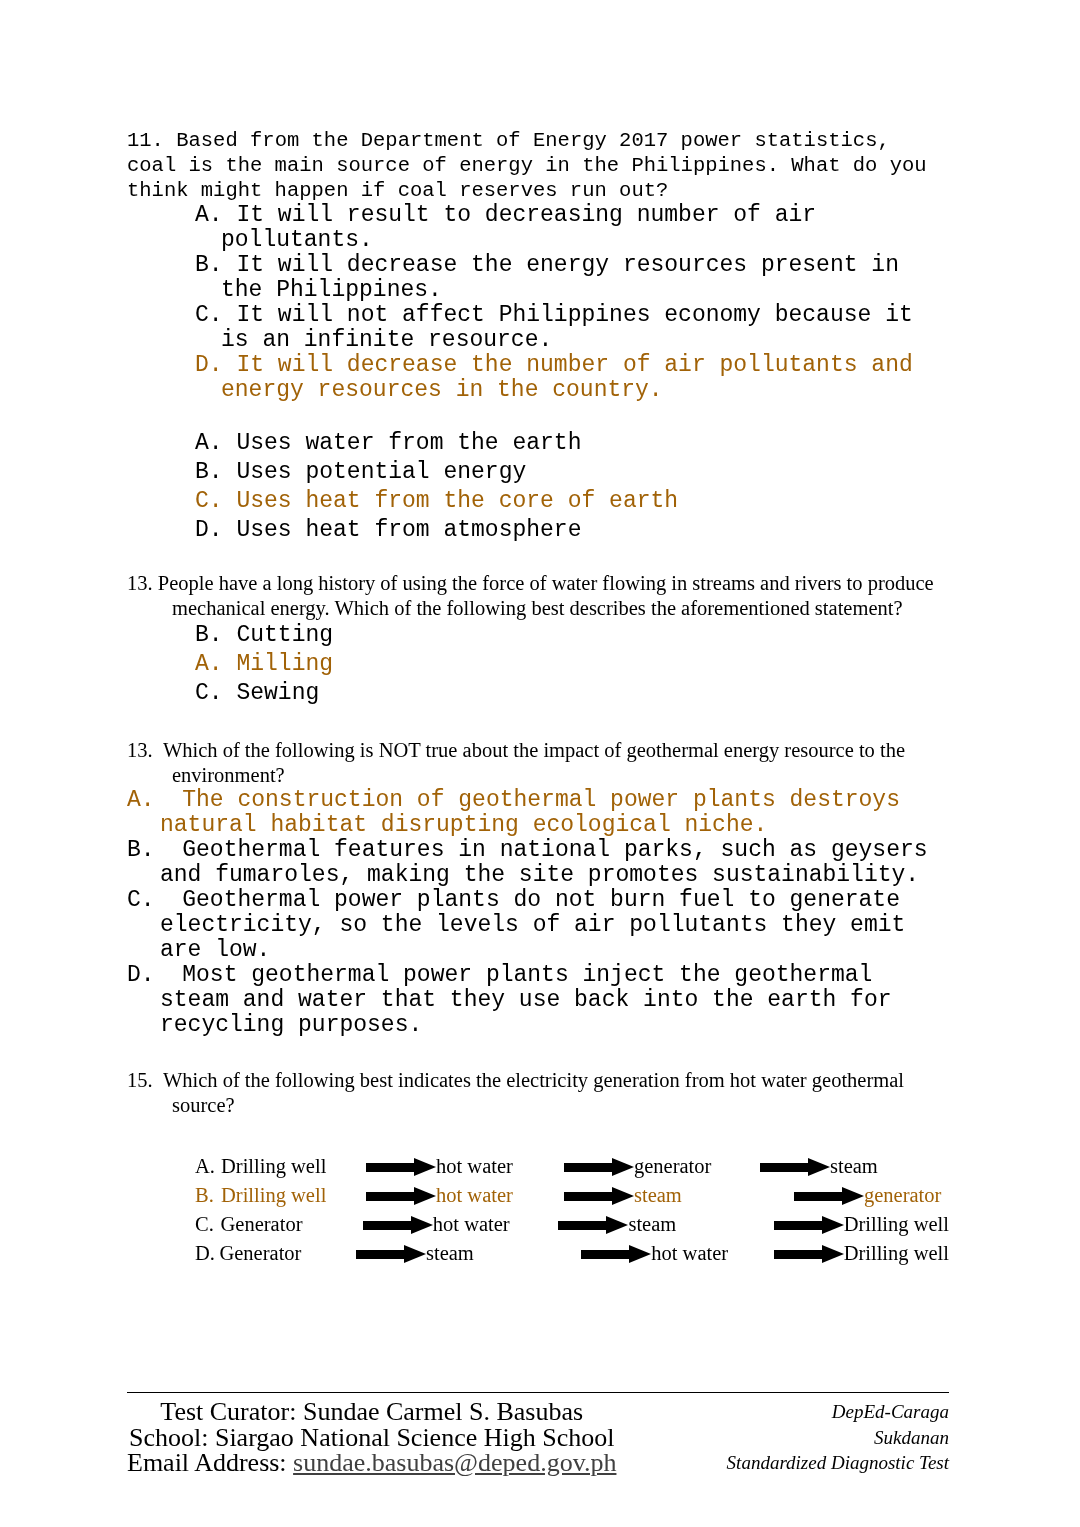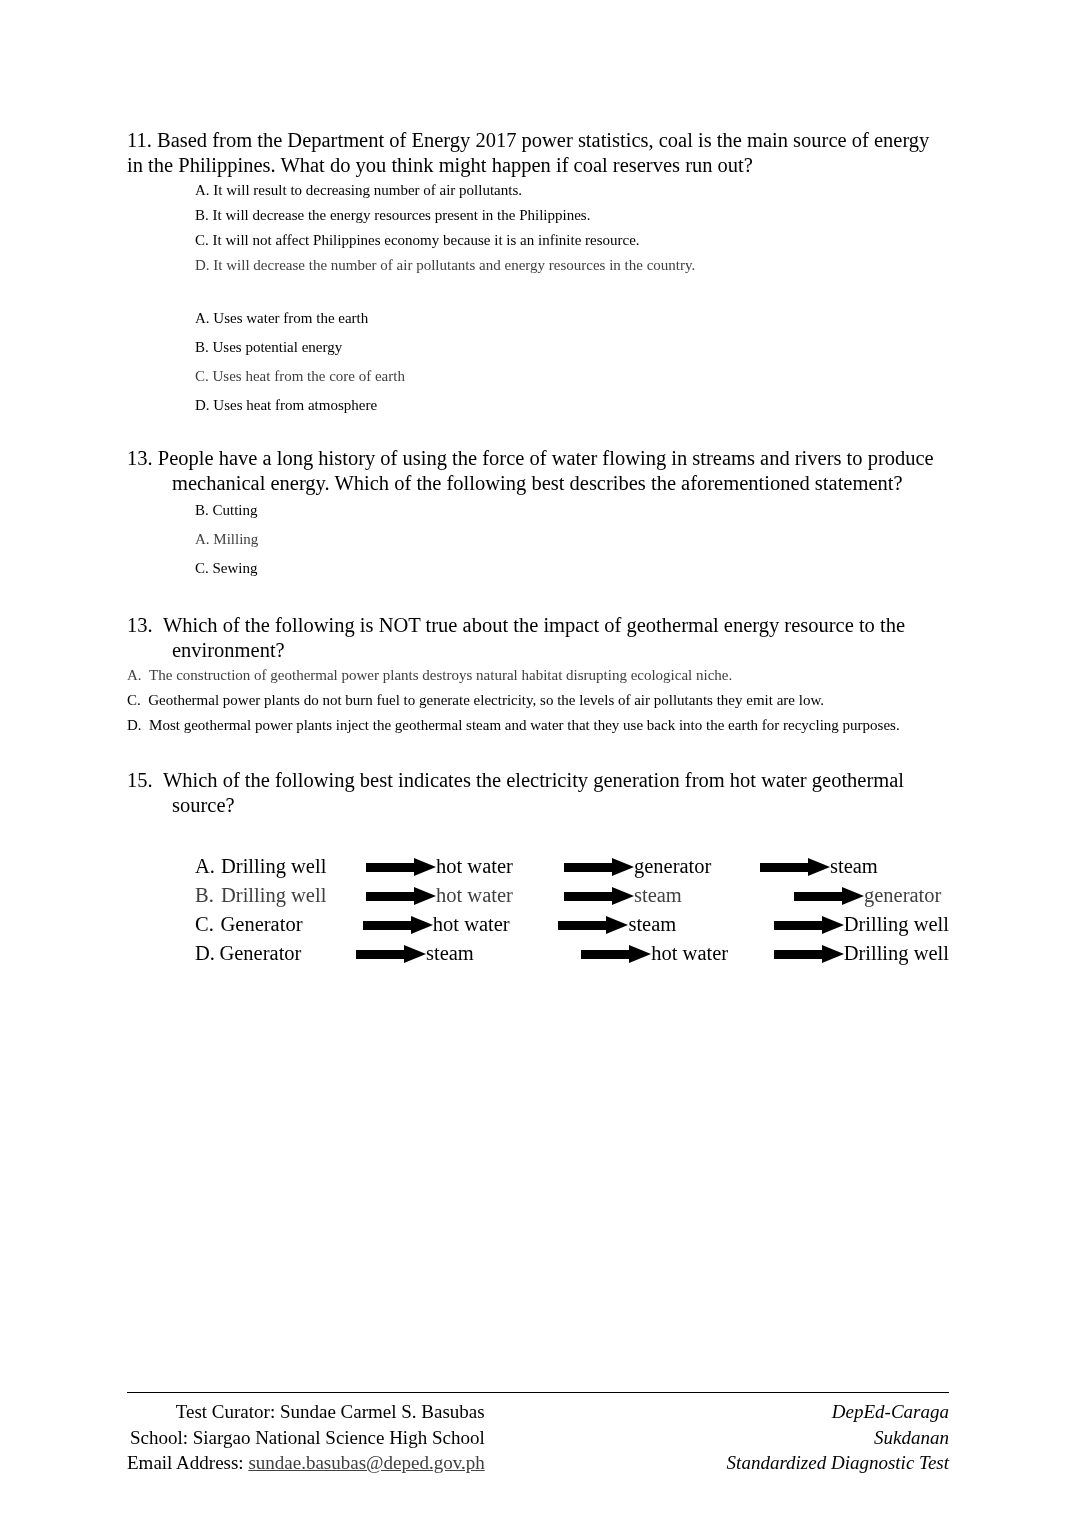--- a/index.html
+++ b/index.html
@@ -35,61 +35,62 @@
 
   
   .q-block { margin-bottom: 0; }
 
   .q-stem {
     font-size: 20.5px;
     line-height: 25px;
     text-align: left;
   }
   
-  .stem-flush { padding-left: 0; text-indent: 0; }
+  .stem-flush { padding-left: 0; text-indent: 0; font-family: Liberation Mono, monospace; }
 
   
   .stem-hang {
     padding-left: 45px;
     text-indent: -45px;
   }
   .stem-hang-wide {
     padding-left: 45px;
     text-indent: -45px;
   }
 
   .num { white-space: pre; }
 
   .opts { margin: 0; padding: 0; }
 
   .opt {
-    font-size: 15px;
+    font-size: 23px;
     line-height: 25px;
     position: relative;
+    font-family: Liberation Mono, monospace;
   }
 
   
   .opt-narrow {
     margin-left: 68px;
     padding-left: 26px;
     text-indent: -26px;
   }
   
   .opt-loose { line-height: 29px; }
   
   .opt-mid { line-height: 29px; }
 
   
   .opt-wide {
     padding-left: 33px;
     text-indent: -33px;
     line-height: 25px;
   }
 
-  .red { color: #404040; }
+  .red { color: #a16207; }
   .gap-md { height: 26px; }
   .gap-lg { height: 30px; }
 
   
   .flow-wrap {
     margin-left: 68px;
     margin-top: 34px;
   }
   .flow-row {
     display: flex;
@@ -140,23 +141,23 @@
     width: 100%;
     height: 0;
     margin-bottom: 6px;
   }
   .footer-cols {
     display: flex;
     justify-content: space-between;
     align-items: flex-start;
   }
   .footer-left {
-    font-size: 19px;
+    font-size: 26px;
     line-height: 25.5px;
-    text-align: right;
+    text-align: center;
   }
   .footer-right {
     font-size: 19px;
     line-height: 25.5px;
     text-align: right;
     font-style: italic;
   }
   .email-link {
     text-decoration: underline;
     color: #404040;
@@ -243,20 +244,24 @@
 
     <div class="q-block">
       <div class="q-stem stem-hang-wide">
         <span class="num">13.</span>
         <span>&nbsp;</span><span>Which of the following is NOT true about the impact of geothermal energy resource to the environment?</span>
       </div>
       <div class="opts">
         <div class="opt opt-wide red">
           <span>A.</span>
           <span>&nbsp;</span><span>The construction of geothermal power plants destroys natural habitat disrupting ecological niche.</span>
+        </div>
+        <div class="opt opt-wide">
+          <span>B.</span>
+          <span>&nbsp;</span><span>Geothermal features in national parks, such as geysers and fumaroles, making the site promotes sustainability.</span>
         </div>
         <div class="opt opt-wide">
           <span>C.</span>
           <span>&nbsp;</span><span>Geothermal power plants do not burn fuel to generate electricity, so the levels of air pollutants they emit are low.</span>
         </div>
         <div class="opt opt-wide">
           <span>D.</span>
           <span>&nbsp;</span><span>Most geothermal power plants inject the geothermal steam and water that they use back into the earth for recycling purposes.</span>
         </div>
       </div>

